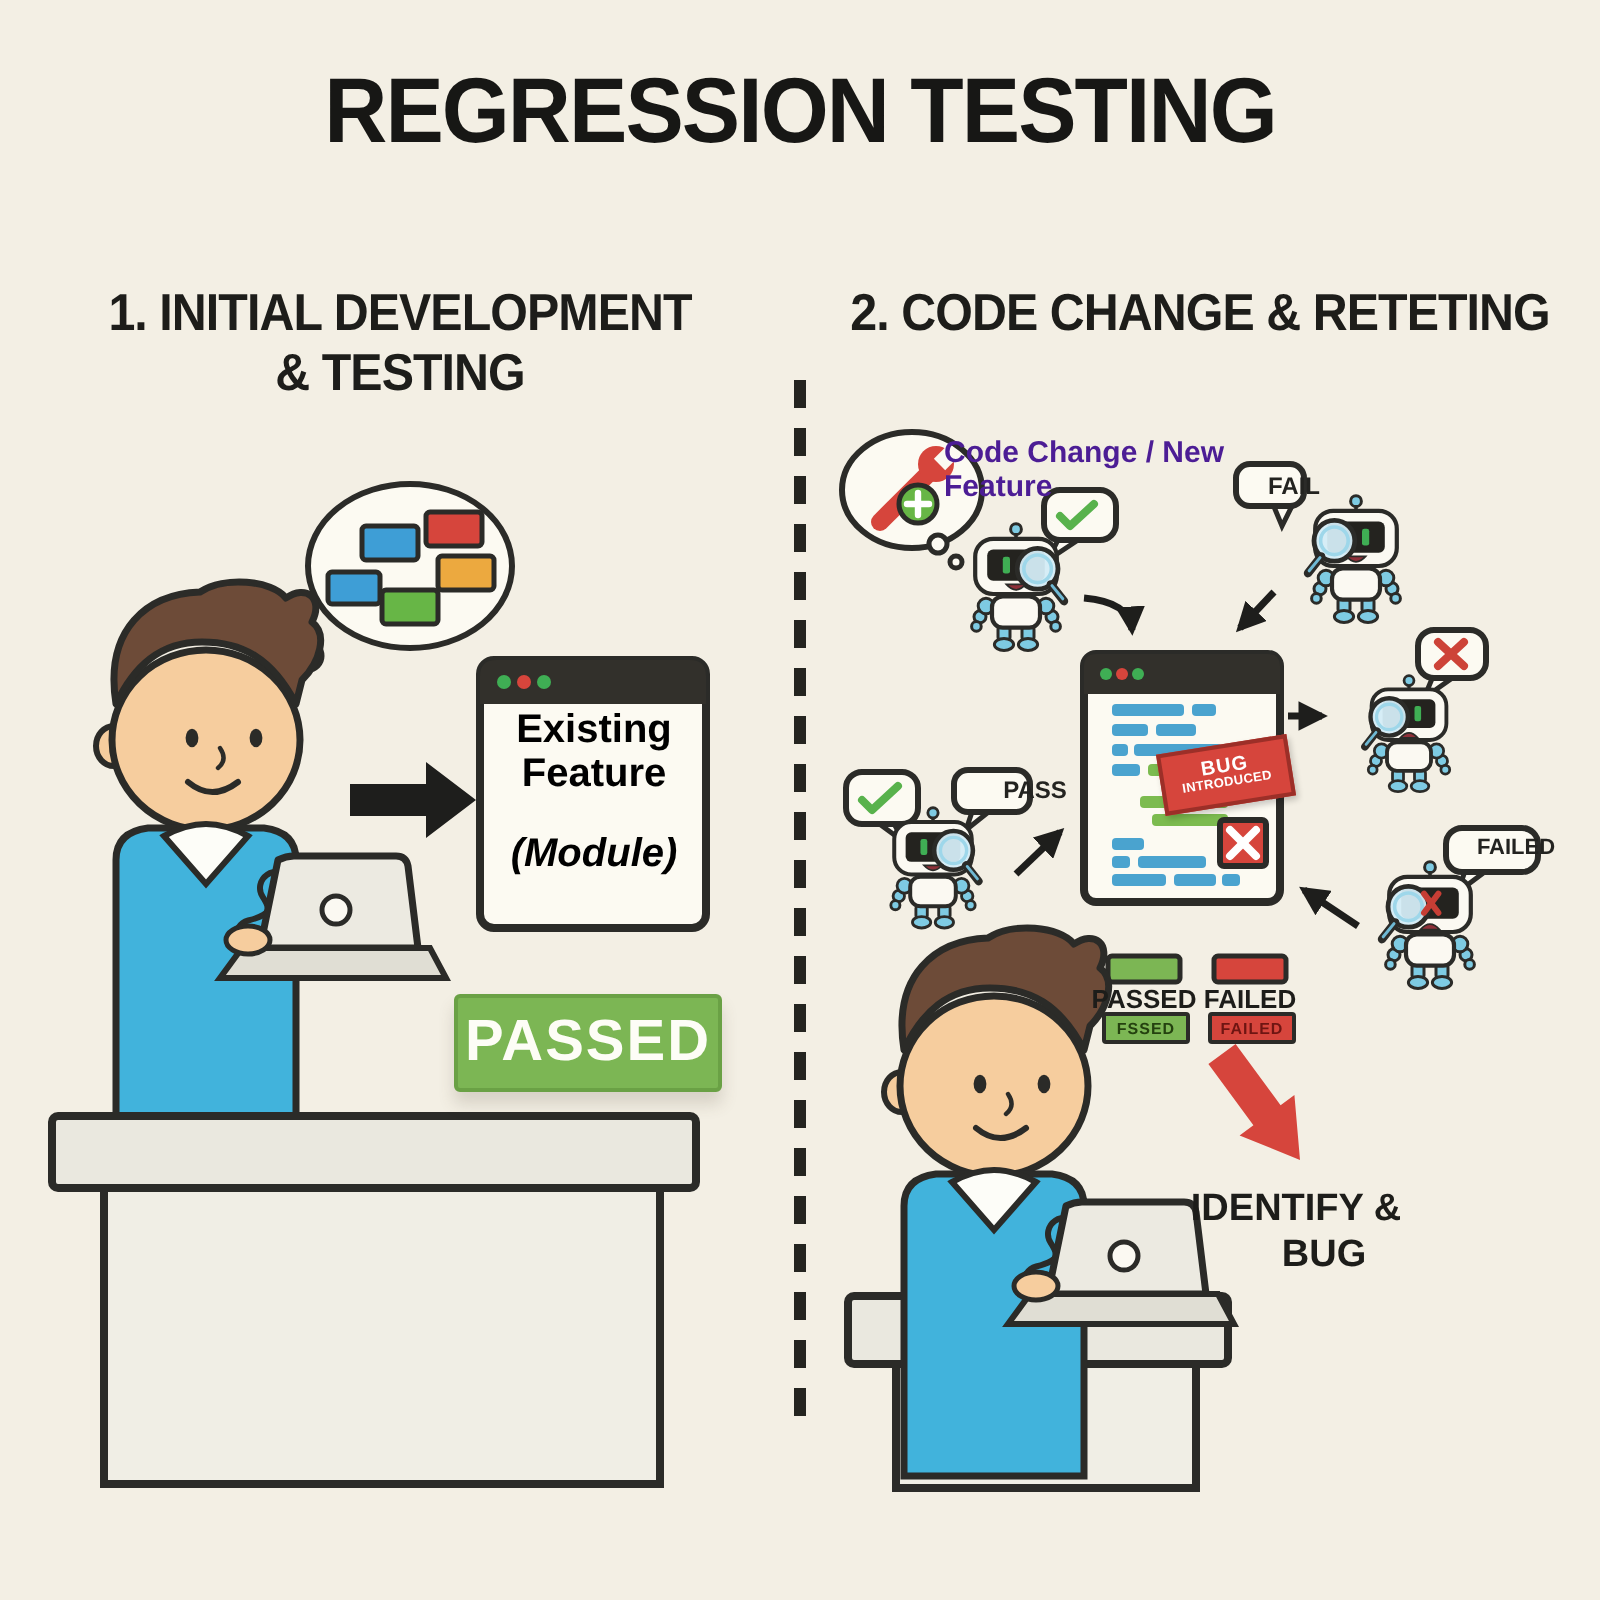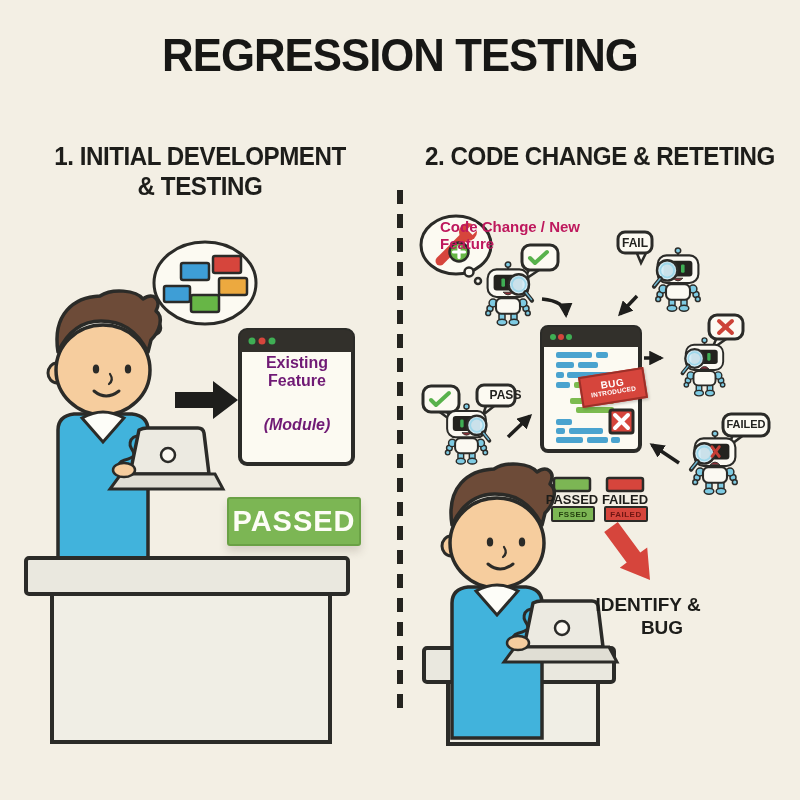--- a/index.html
+++ b/index.html
@@ -7,26 +7,26 @@
        font-family:"Liberation Sans","DejaVu Sans",sans-serif;color:#232320;}
   .abs{position:absolute;}
   .hd{font-weight:800;letter-spacing:-0.5px;color:#1d1d1a;}
   .cond{transform:scaleX(0.93);transform-origin:center;}
   #title{left:0;top:28px;width:800px;text-align:center;font-size:46px;font-weight:800;letter-spacing:-1px;color:#171715;transform:scaleX(0.95);transform-origin:center;}
   #lh{left:0;top:142px;width:400px;text-align:center;font-size:26px;line-height:1.15;}
   #rh{left:400px;top:141px;width:400px;text-align:center;font-size:26px;}
   #divider{left:397px;top:190px;width:6px;height:518px;
     background:repeating-linear-gradient(to bottom,#242420 0 14px,transparent 14px 24px);}
   #art{left:0;top:0;}
-  .winline{color:#701a75;font-weight:800;text-align:center;line-height:1.12;font-size:16px;}
+  .winline{color:#000000;font-weight:800;text-align:center;line-height:1.12;font-size:20px;}
   #passed-badge{left:227px;top:497px;width:130px;height:45px;background:#7cb654;
     border:2px solid #6aa145;border-radius:3px;display:flex;align-items:center;justify-content:center;
     color:#fdfdf6;font-size:29px;font-weight:800;letter-spacing:1px;box-shadow:0 6px 8px rgba(90,80,60,.18);}
-  #code-change{left:440px;top:218px;width:175px;font-size:15px;font-weight:800;color:#be185d;}
-  .btxt{font-weight:800;color:#232320;text-align:center;}
+  #code-change{left:472px;top:218px;width:175px;font-size:15px;font-weight:800;color:#4c1d95;}
+  .btxt{font-weight:800;color:#232320;text-align:center;padding-left:12px;}
   #fail-txt{left:619px;top:236px;width:32px;font-size:12px;}
   #pass-txt{left:478px;top:388px;width:55px;font-size:12px;}
   #failed-txt{left:724px;top:418px;width:44px;font-size:11px;}
   #bug-badge{left:580px;top:372px;width:62px;height:27px;background:#d6453c;border:2px solid #9c2f28;
     transform:rotate(-9deg);display:flex;flex-direction:column;align-items:center;justify-content:center;
     color:#fff;line-height:1.05;box-shadow:1px 2px 3px rgba(0,0,0,.2);}
   #bug-badge .l1{font-size:10px;font-weight:800;letter-spacing:.5px;}
   #bug-badge .l2{font-size:6.5px;font-weight:800;letter-spacing:.2px;}
   .legend-lbl{font-size:13px;font-weight:800;color:#1d1d1a;text-align:center;}
   .stamp{height:12px;border:2px solid #2b2b28;border-radius:2px;display:flex;align-items:center;justify-content:center;

